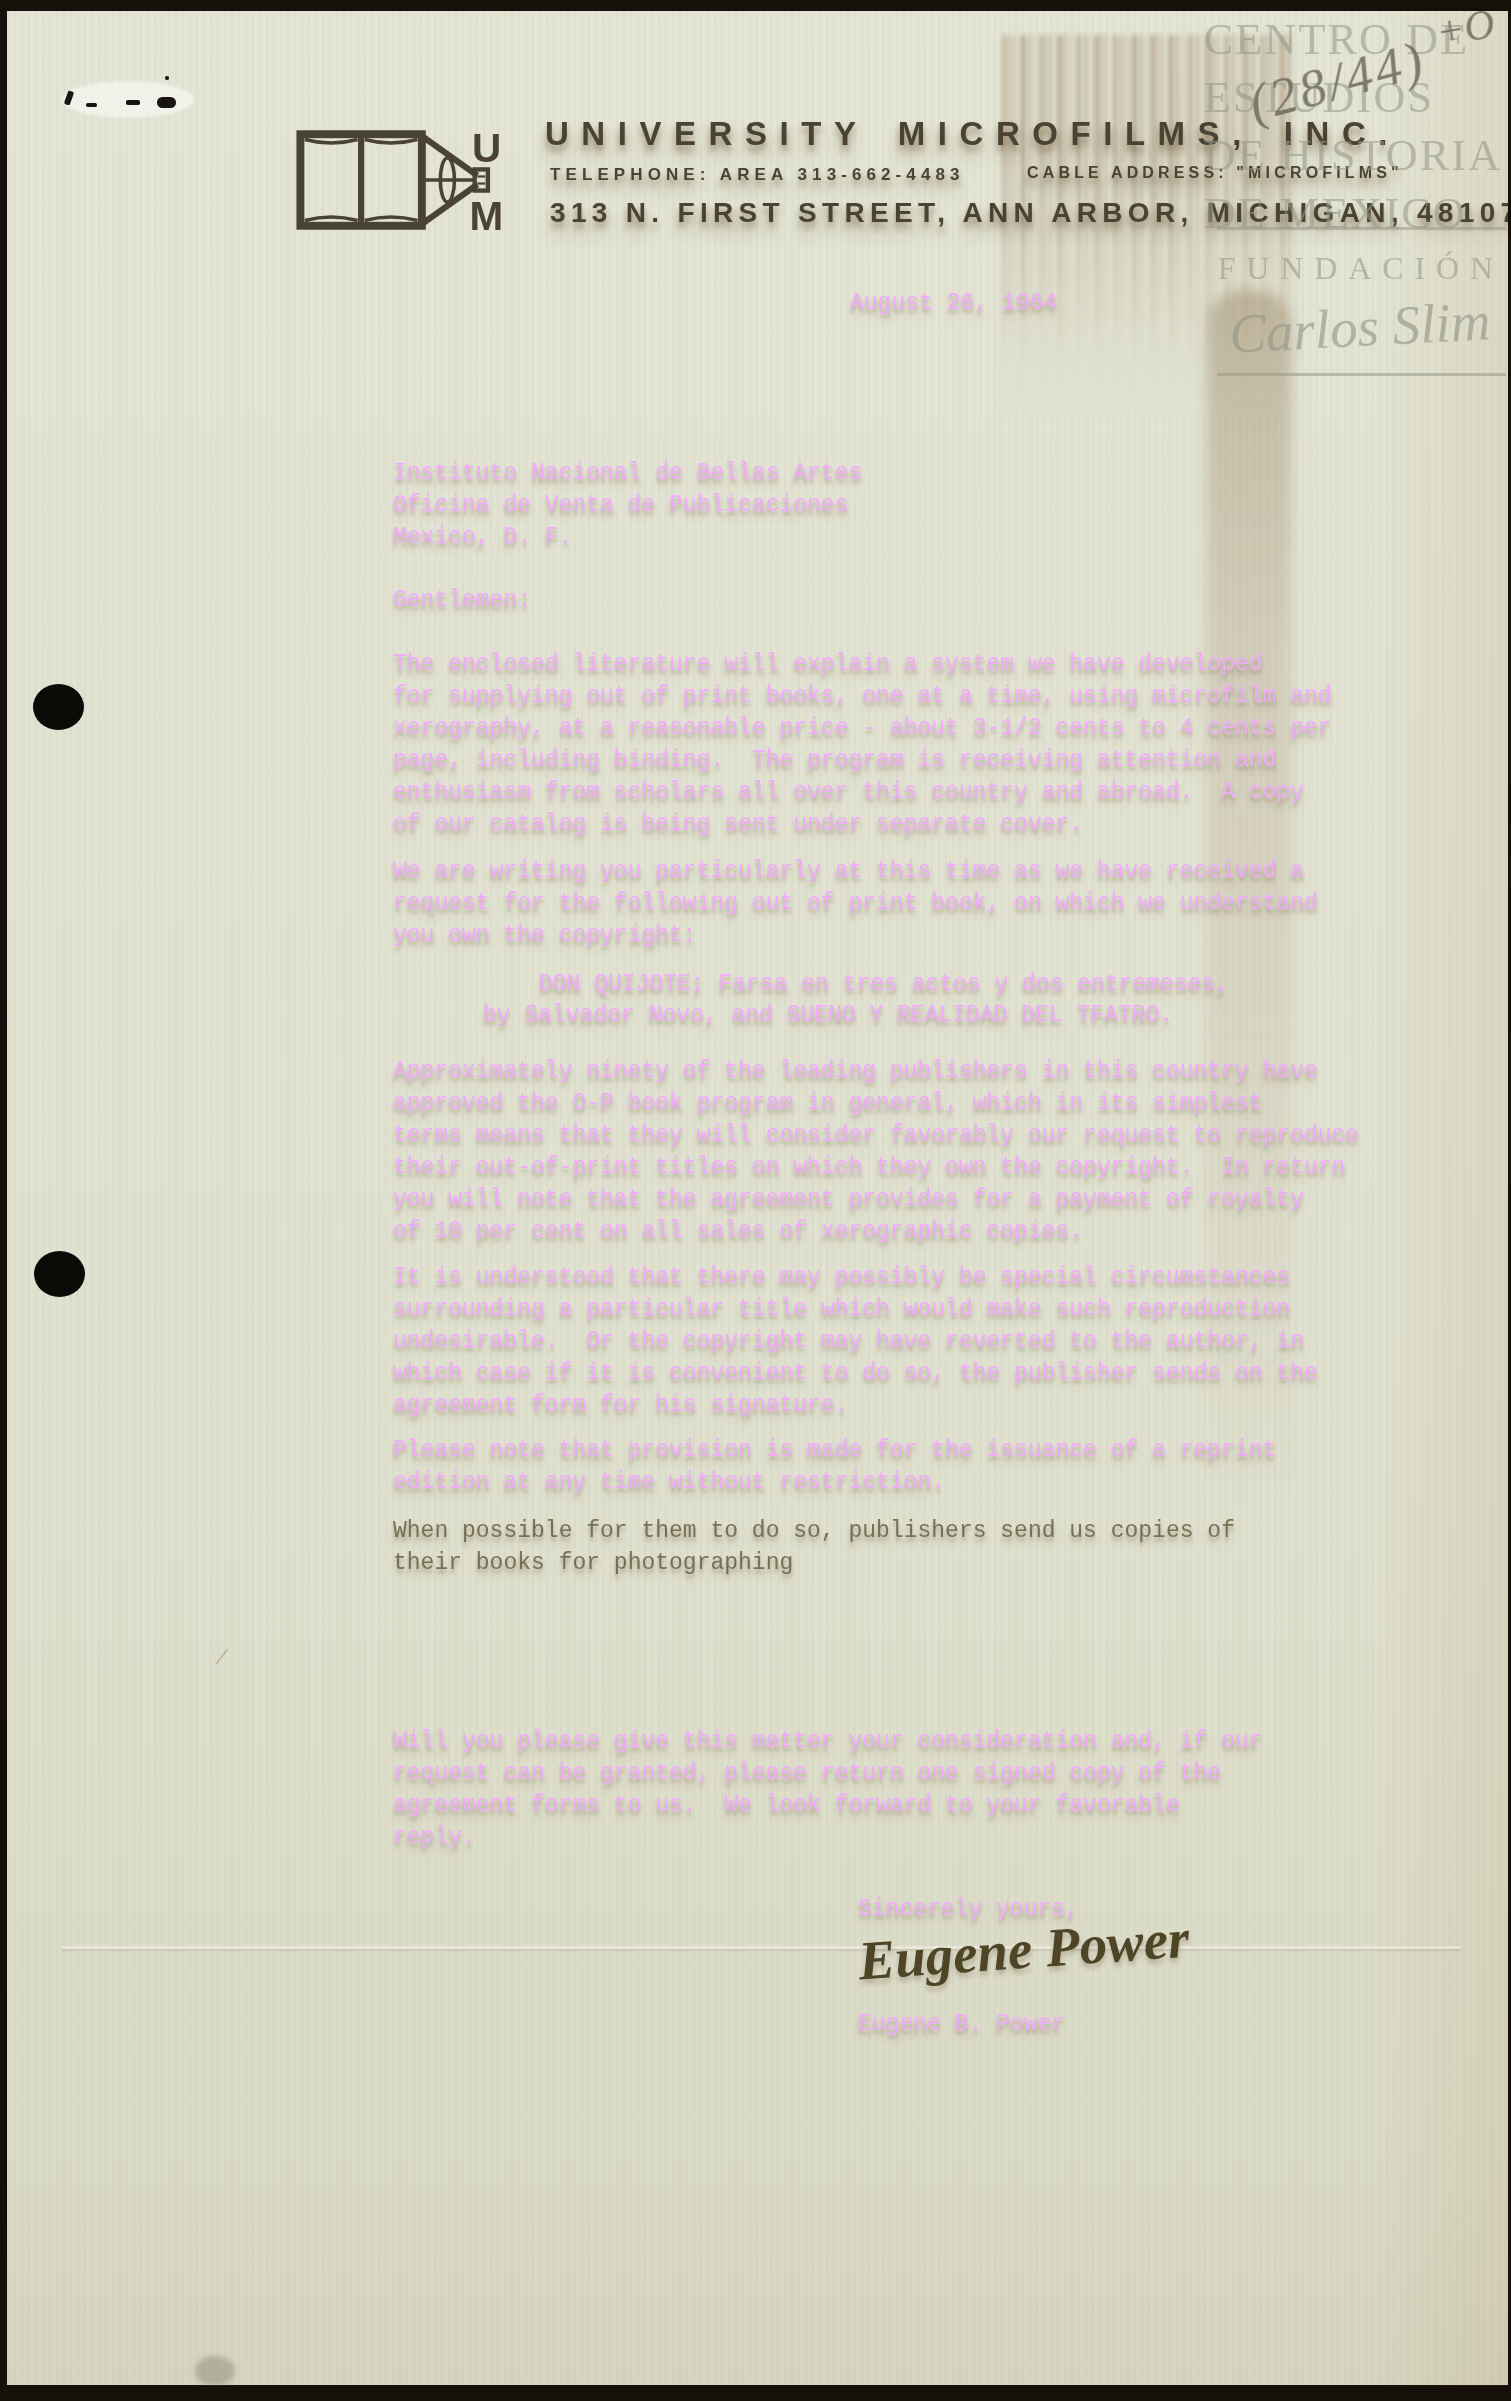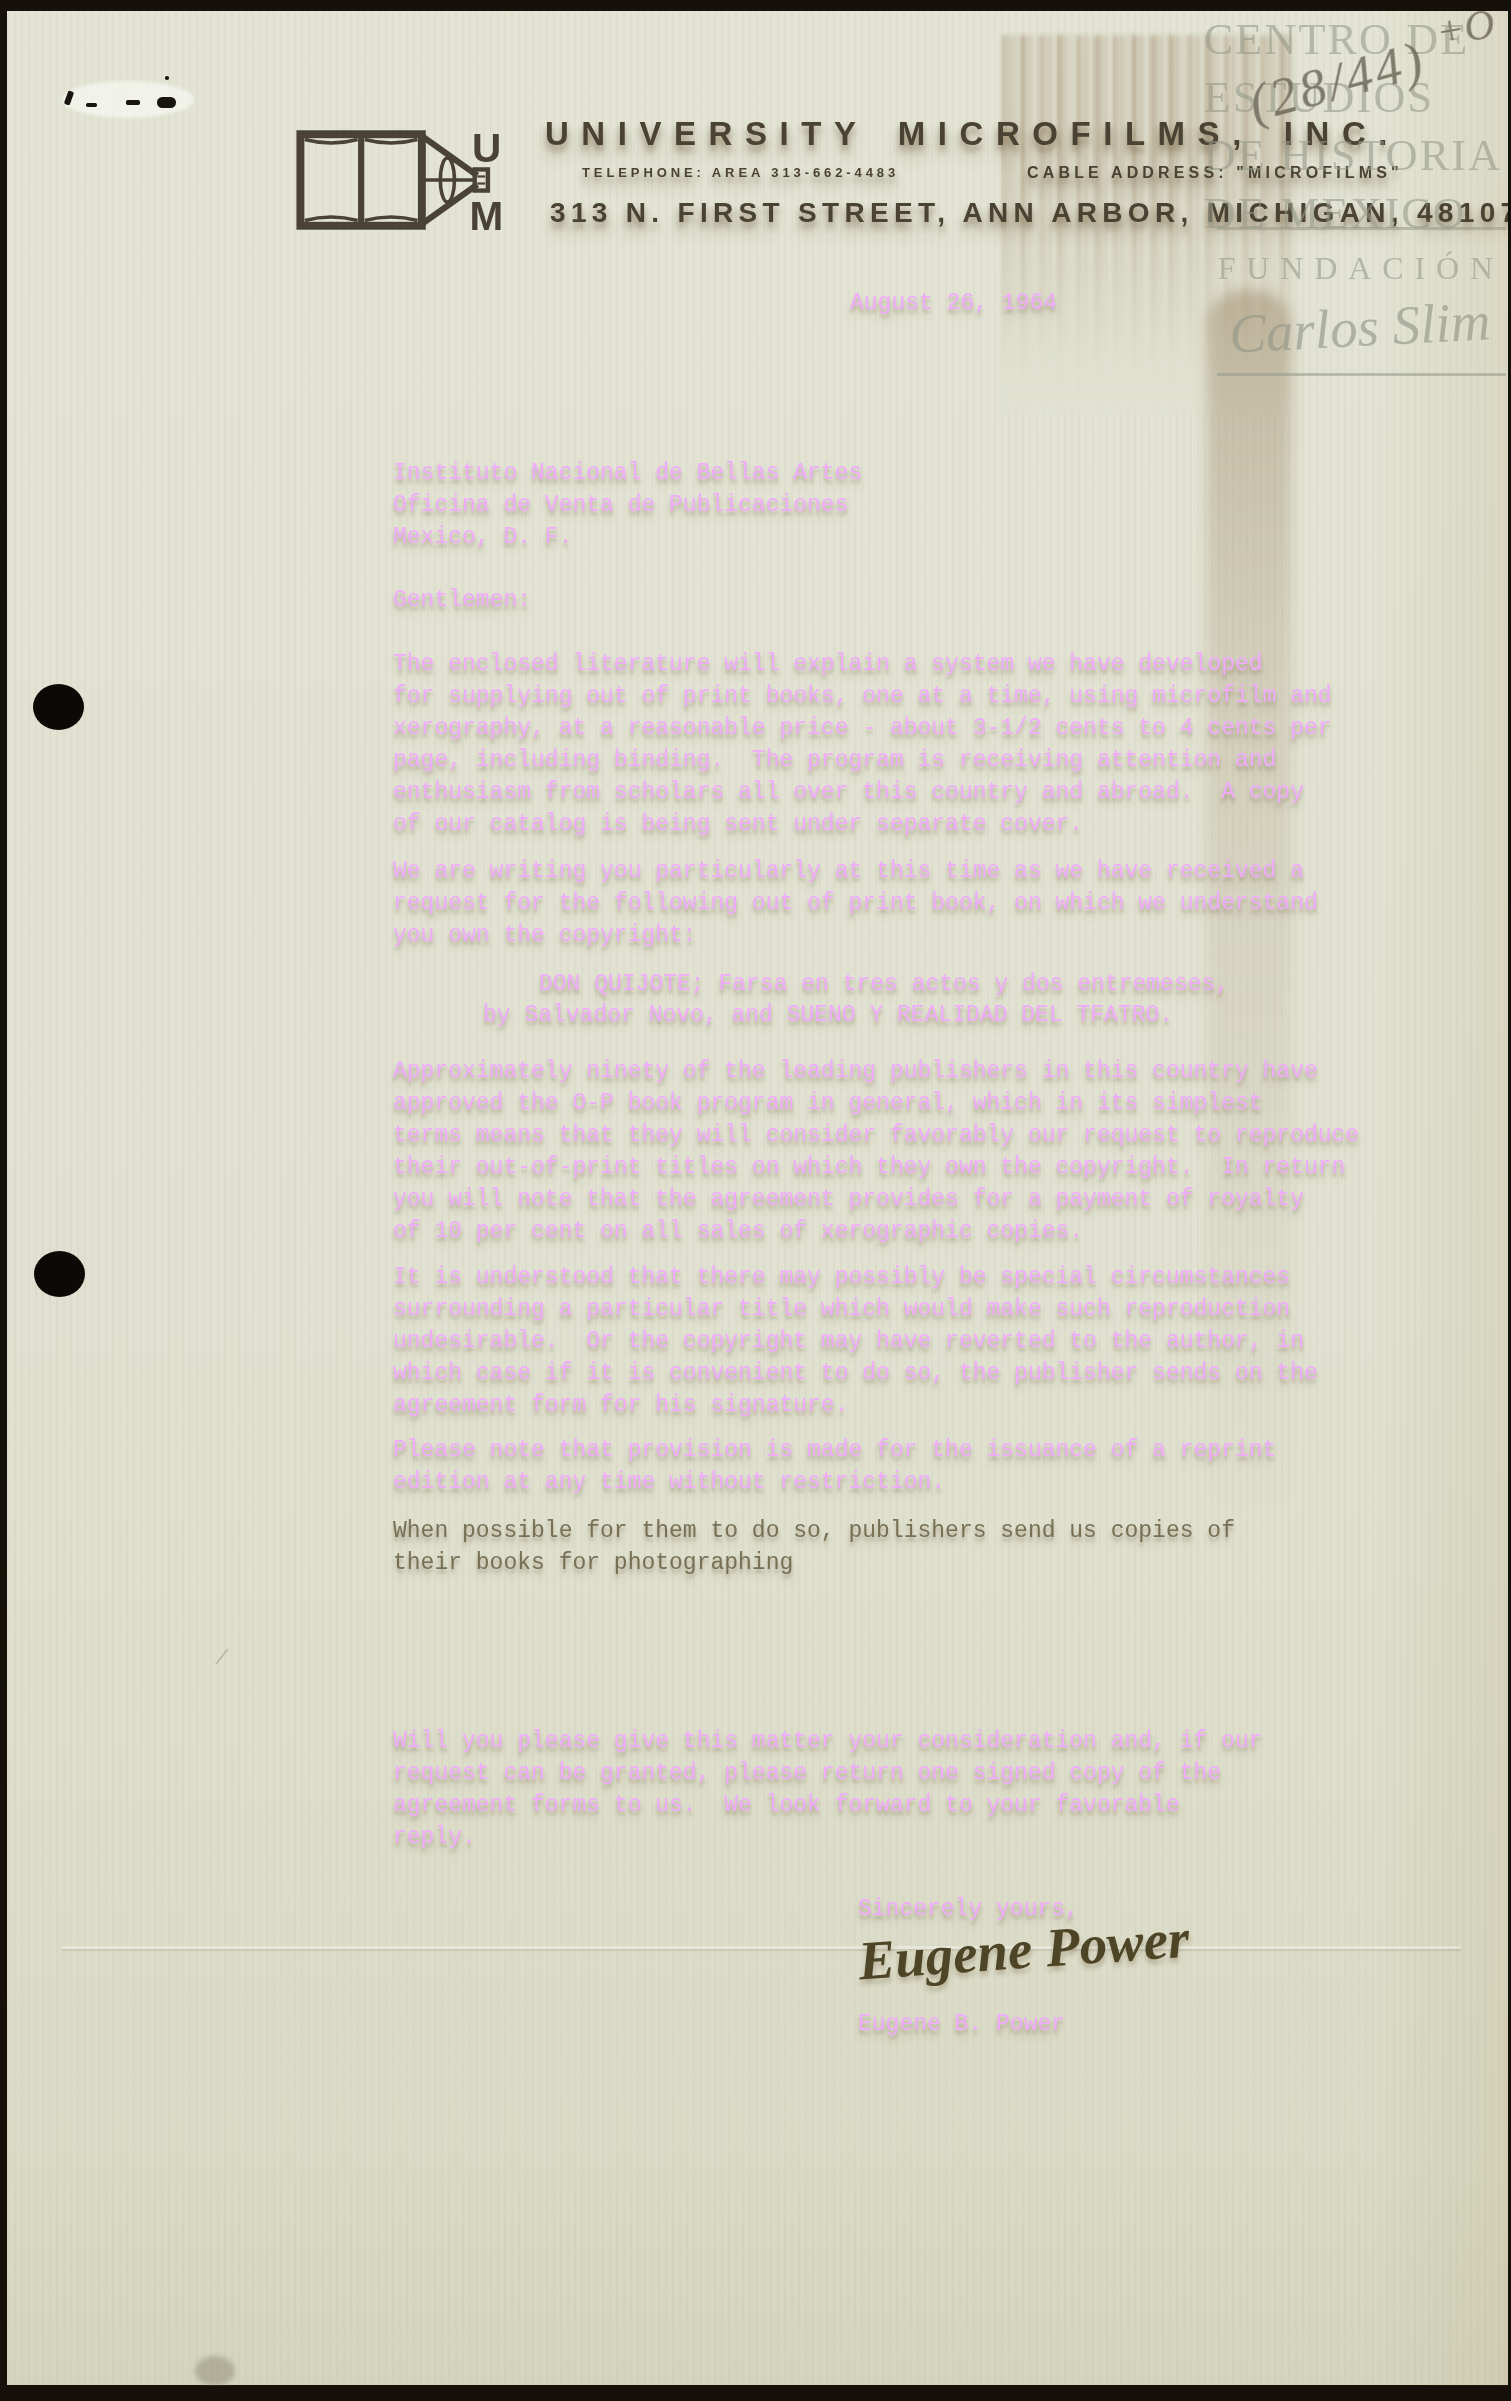--- a/index.html
+++ b/index.html
@@ -91,21 +91,21 @@
       <ellipse cx="172" cy="59" rx="8" ry="25" stroke-width="4"></ellipse>
       <rect x="203" y="47" width="15" height="24" stroke-width="5"></rect>
       <line x1="206" y1="55" x2="215" y2="55" stroke-width="2.5"></line>
       <line x1="206" y1="63" x2="215" y2="63" stroke-width="2.5"></line>
     </g>
     <text x="200" y="38" font-family="Liberation Sans, sans-serif" font-weight="bold" font-size="46" fill="#4a4234">U</text>
     <text x="197" y="116" font-family="Liberation Sans, sans-serif" font-weight="bold" font-size="46" fill="#4a4234">M</text>
   </svg>
 
   <div class="lh" style="left:545px;top:115px;font-size:33px;letter-spacing:.38em;word-spacing:.25em">UNIVERSITY MICROFILMS, INC.</div>
-  <div class="lh" style="left:582px;top:165px;font-size:13px;letter-spacing:.30em">TELEPHONE: AREA 313-662-4483</div>
+  <div class="lh" style="left:550px;top:165px;font-size:17px;letter-spacing:.30em">TELEPHONE: AREA 313-662-4483</div>
   <div class="lh" style="left:1027px;top:164px;font-size:16px;letter-spacing:.26em">CABLE ADDRESS: "MICROFILMS"</div>
   <div class="lh" style="left:550px;top:197px;font-size:28px;letter-spacing:.19em">313 N. FIRST STREET, ANN ARBOR, MICHIGAN, 48107</div>
 
   <div class="tw" style="left:850px;top:287px">August 26, 1964</div>
   <div class="tw" style="left:393px;top:457px">Instituto Nacional de Bellas Artes
 Oficina de Venta de Publicaciones
 Mexico, D. F.</div>
   <div class="tw" style="left:393px;top:584px">Gentlemen:</div>
 
   <div class="tw" style="left:393px;top:648px">The enclosed literature will explain a system we have developed

